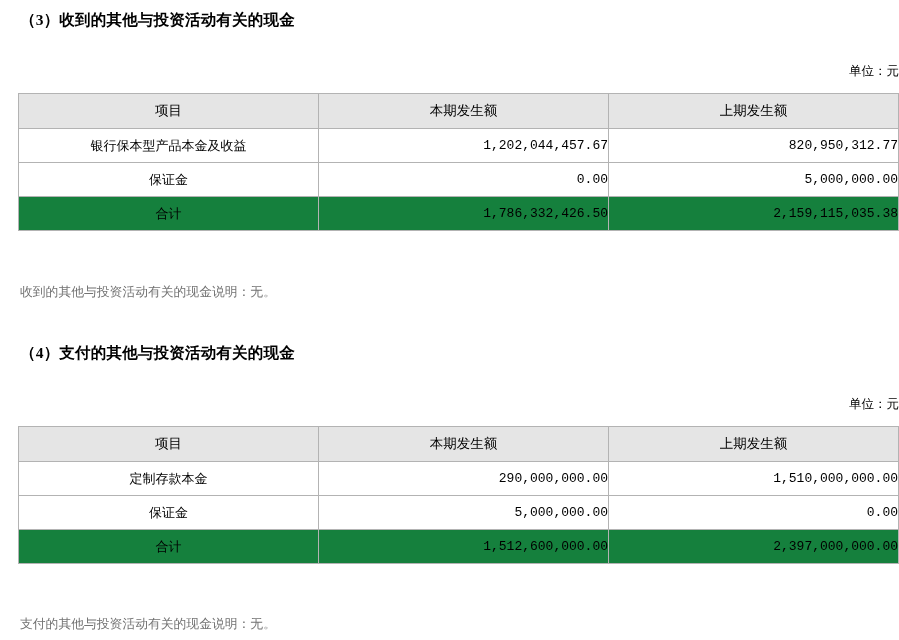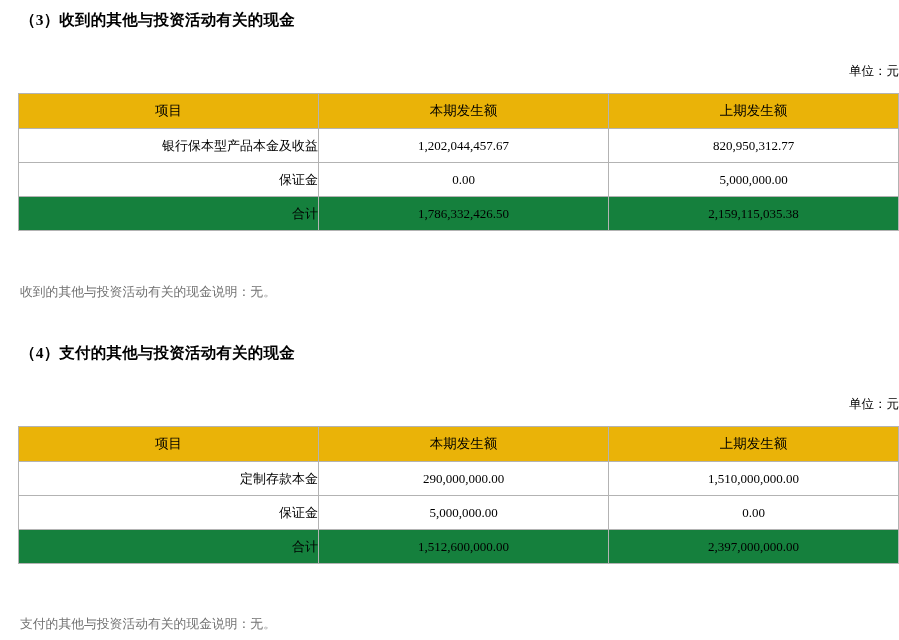--- a/index.html
+++ b/index.html
@@ -43,36 +43,37 @@
     table-layout: fixed;
     font-size: 13px;
   }
   table.fin td, table.fin th {
     border: 1px solid #b3b3b3;
     padding: 0;
     height: 33px;
     vertical-align: middle;
   }
   table.fin thead th {
-    background: #eab308;
+    background: #e5e5e5;
     font-weight: normal;
     text-align: center;
     font-size: 13.5px;
     height: 34px;
   }
   .c-item   { width: 300px; }
   .c-cur    { width: 290px; }
   .c-prev   { width: 290px; }
   td.item {
-    text-align: right;
+    text-align: center;
     padding-left: 9px;
   }
   td.num {
-    text-align: center;
+    text-align: right;
     padding-right: 9px;
+    font-family: Liberation Mono, monospace;
   }
   tr.total td {
     background: #15803d;
   }
   .note {
     font-size: 12.8px;
     color: #737373;
   }
   
   #sec1-title { position: absolute; left: 10px; top: 10px; }

